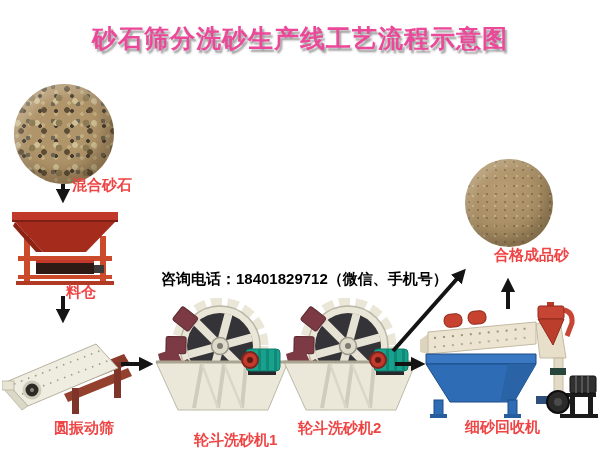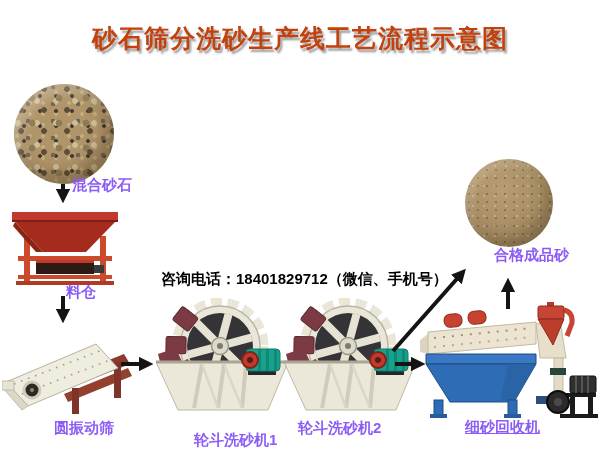--- a/index.html
+++ b/index.html
@@ -1,21 +1,21 @@
 <!DOCTYPE html>
 <html><head>
 <meta charset="utf-8">
 <style>
   html,body{margin:0;padding:0;background:#fff;}
   #canvas{position:relative;width:600px;height:450px;background:#fff;overflow:hidden;
           font-family:"Liberation Sans","DejaVu Sans",sans-serif;}
   .title{position:absolute;top:22px;left:0;width:100%;text-align:center;
-         font-size:25px;font-weight:bold;color:#c2410c;letter-spacing:1px;white-space:nowrap;
+         font-size:25px;font-weight:bold;color:#ec4899;letter-spacing:1px;white-space:nowrap;
          text-shadow:2px 3px 2px rgba(145,145,145,.85);}
-  .lbl{position:absolute;font-size:15px;font-weight:bold;color:#8b5cf6;white-space:nowrap;line-height:1;text-align:center;}
+  .lbl{position:absolute;font-size:15px;font-weight:bold;color:#ef4444;white-space:nowrap;line-height:1;text-align:center;}
   .phone{position:absolute;left:161px;top:270px;font-size:15px;font-weight:bold;color:#000;white-space:nowrap;}
   .photo{position:absolute;border-radius:50%;}
   .photo-gravel{left:14px;top:84px;width:100px;height:100px;background-color:#b0946a;
     background-image:
       radial-gradient(circle at 7px 5px, #5d4d36 2.5px, transparent 3.2px),
       radial-gradient(circle at 18px 14px, #8d7b54 3px, transparent 3.8px),
       radial-gradient(circle at 4px 17px, #cfbf94 2.5px, transparent 3.2px),
       radial-gradient(circle at 14px 3px, #6e6553 2px, transparent 2.6px),
       radial-gradient(circle at 10px 12px, #473d31 1.7px, transparent 2.2px),
       radial-gradient(circle at 3px 8px, #c2ae80 1.6px, transparent 2.1px);
@@ -192,21 +192,21 @@
       <rect x="168" y="95" width="5" height="18" fill="#1b1b1b"></rect>
       <rect x="140" y="112" width="38" height="4" fill="#1b1b1b"></rect>
       <rect x="150" y="74" width="26" height="17" rx="2" fill="#303030" stroke="#111" stroke-width="1"></rect>
       <line x1="156" y1="74" x2="156" y2="91" stroke="#555" stroke-width="2"></line>
       <line x1="162" y1="74" x2="162" y2="91" stroke="#555" stroke-width="2"></line>
       <line x1="168" y1="74" x2="168" y2="91" stroke="#555" stroke-width="2"></line>
       <circle cx="138" cy="100" r="11" fill="#2a2a2a" stroke="#0d0d0d" stroke-width="2"></circle>
       <circle cx="138" cy="100" r="4" fill="#4a4a4a"></circle>
     </g>
   </svg>
-  <div class="lbl" style="left:465px;top:419px;text-decoration:underline;">细砂回收机</div>
+  <div class="lbl" style="left:465px;top:419px;">细砂回收机</div>
 
   <div class="photo photo-sand"></div>
   <div class="lbl" style="left:494px;top:247px;">合格成品砂</div>
 
   <div class="phone">咨询电话：18401829712（微信、手机号）</div>
 
   <svg id="arrows">
     <defs>
       <marker id="ah" viewBox="0 0 10 10" refX="7" refY="5" markerWidth="3.6" markerHeight="3.6" orient="auto" markerUnits="strokeWidth">
         <path d="M0,0 L10,5 L0,10 z" fill="#141414"></path>

